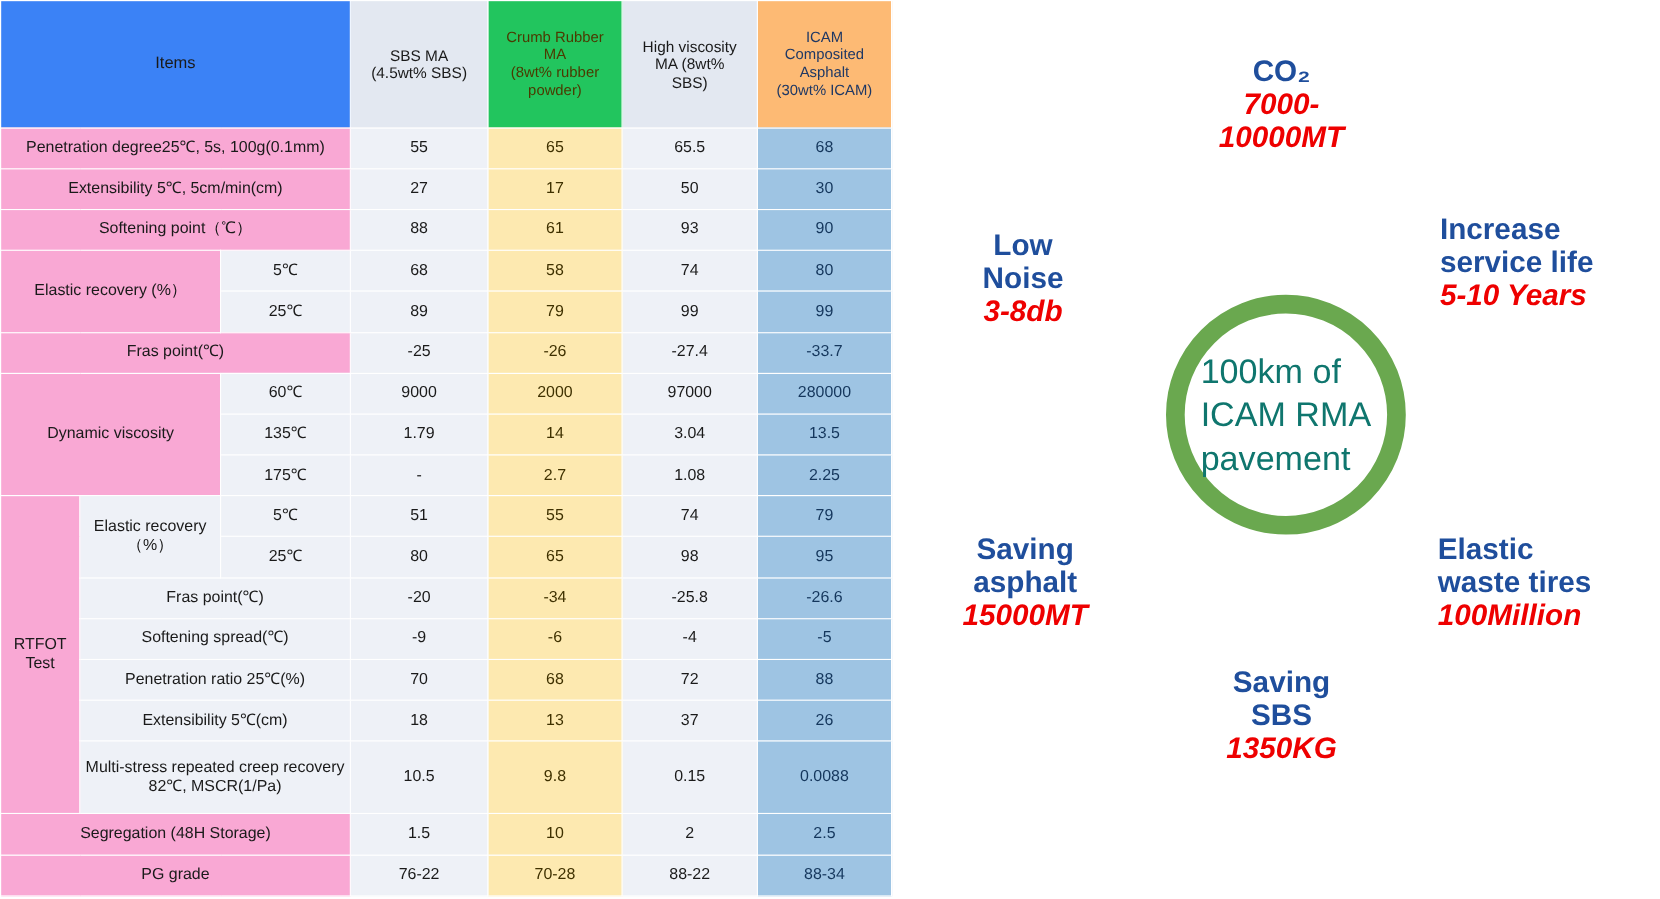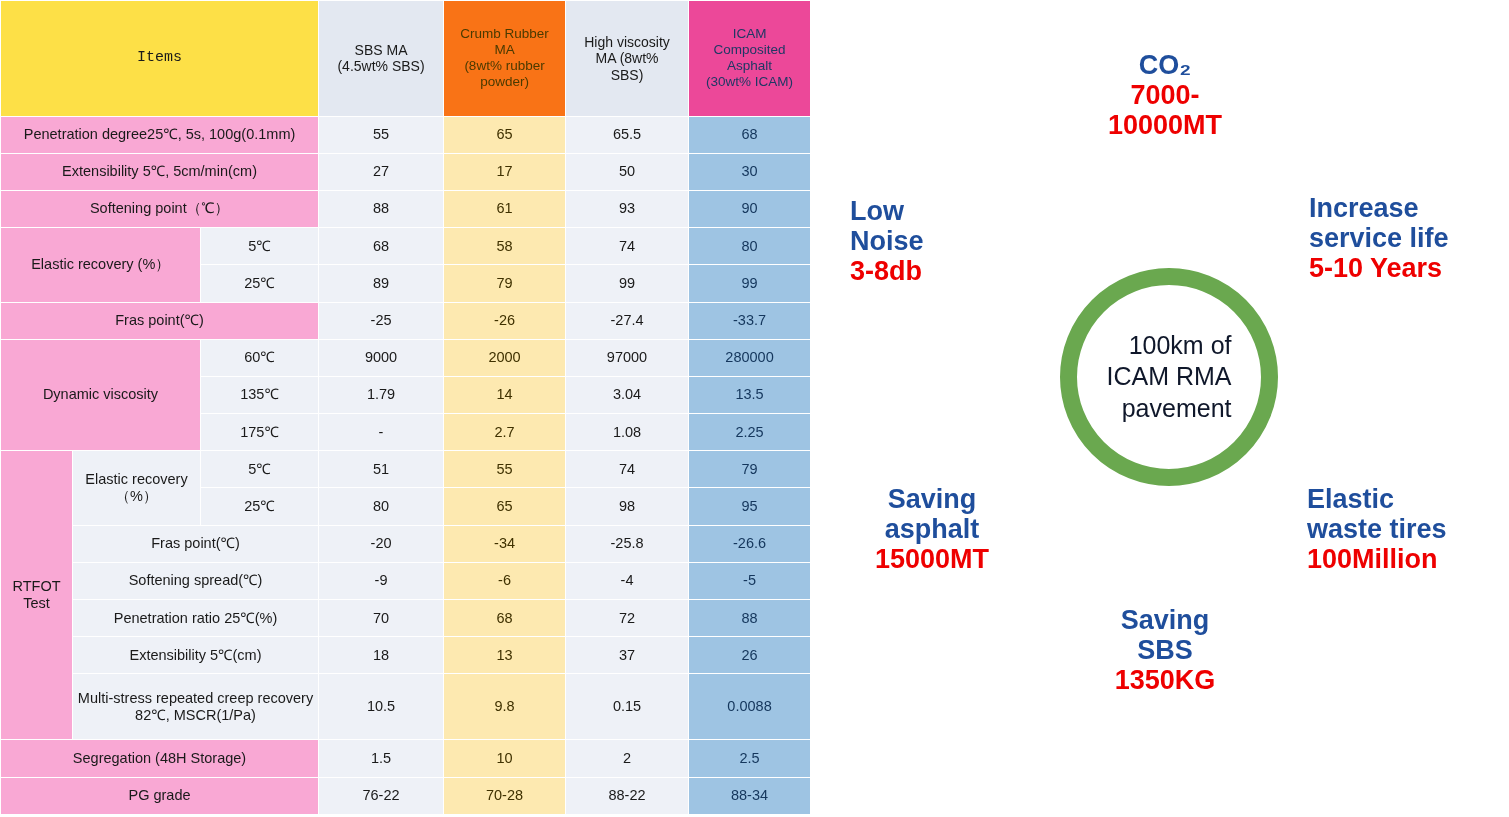--- a/index.html
+++ b/index.html
@@ -42,76 +42,77 @@
   
   col.c-items1 { width: 72px; }
   col.c-items2 { width: 128px; }
   col.c-items3 { width: 118px; }
   col.c-sbs    { width: 125px; }
   col.c-crumb  { width: 122px; }
   col.c-hv     { width: 123px; }
   col.c-icam   { width: 122px; }
 
   .hdr-grey   { background: #e3e8f1; font-size: 14px; }
-  .hdr-yellow { background: #f97316; color: #4b3a00; font-size: 13.5px; }
-  .hdr-blue   { background: #ec4899; color: #1f3864; font-weight: bold; font-size: 13.5px; }
+  .hdr-yellow { background: #22c55e; color: #4b3a00; font-size: 13.5px; }
+  .hdr-blue   { background: #fdba74; color: #1f3864; font-weight: bold; font-size: 13.5px; }
   .cell-lgrey  { background: #eef1f7; }
   .cell-yellow { background: #fde9b0; color: #3f3100; margin-top: 48px; }
   .cell-blue   { background: #9ec4e3; color: #14365c; font-weight: bold; }
   .lbl { background: #f9a8d4; }
   .lbl2 { background: #eef1f7; }
 
-  .hdr-items { background: #fde047; font-size: 15px; font-family: Liberation Mono, monospace; }
+  .hdr-items { background: #3b82f6; font-size: 15px; }
 
   
   #panel {
     position: absolute;
     left: 812px;
     top: 0;
     width: 697px;
     height: 817px;
   }
   .blue-head {
     color: #1f4e9c;
     font-weight: bold;
     line-height: 1.12;
   }
   .red-val {
     color: #ee0000;
     font-weight: bold;
     line-height: 1.12;
+    font-style: italic;
   }
   .callout { position: absolute; font-size: 27px; }
   .callout .blue-head { font-size: 27px; }
   .callout .red-val { font-size: 27px; }
 
   #callout-co2   { left: 258px; top: 50px;  width: 190px; text-align: center; }
-  #callout-noise { left: 38px;  top: 196px; width: 160px; text-align: left; }
+  #callout-noise { left: 38px;  top: 208px; width: 160px; text-align: center; }
   #callout-life  { left: 497px; top: 193px; width: 200px; text-align: left; }
   #callout-save-asphalt { left: 25px; top: 484px; width: 190px; text-align: center; }
   #callout-recycle { left: 495px; top: 484px; width: 200px; text-align: left; }
   #callout-save-sbs { left: 258px; top: 605px; width: 190px; text-align: center; }
 
   #circle {
     position: absolute;
     left: 248px;
     top: 268px;
     width: 218px;
     height: 218px;
     border: 17px solid #6aa84f;
     border-radius: 50%;
     box-sizing: border-box;
     display: flex;
     align-items: center;
     justify-content: center;
   }
   #circle .circle-text {
-    font-size: 25px;
-    color: #0f172a;
-    text-align: right;
+    font-size: 31px;
+    color: #0f766e;
+    text-align: left;
     line-height: 1.26;
     padding: 0 12px;
   }
 </style>
 </head>
 <body>
 
 <div id="table-wrap">
   <table class="comp">
     <colgroup>

